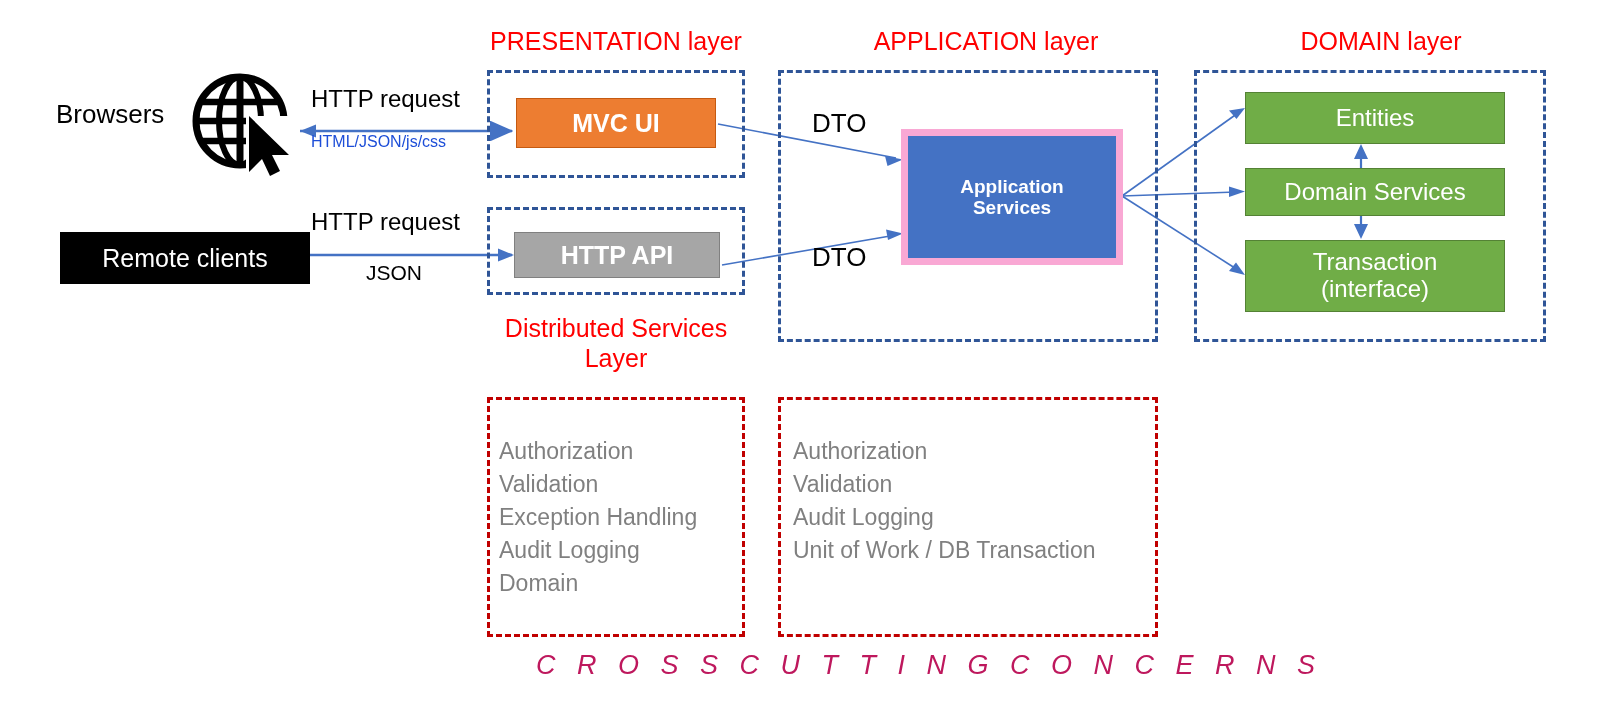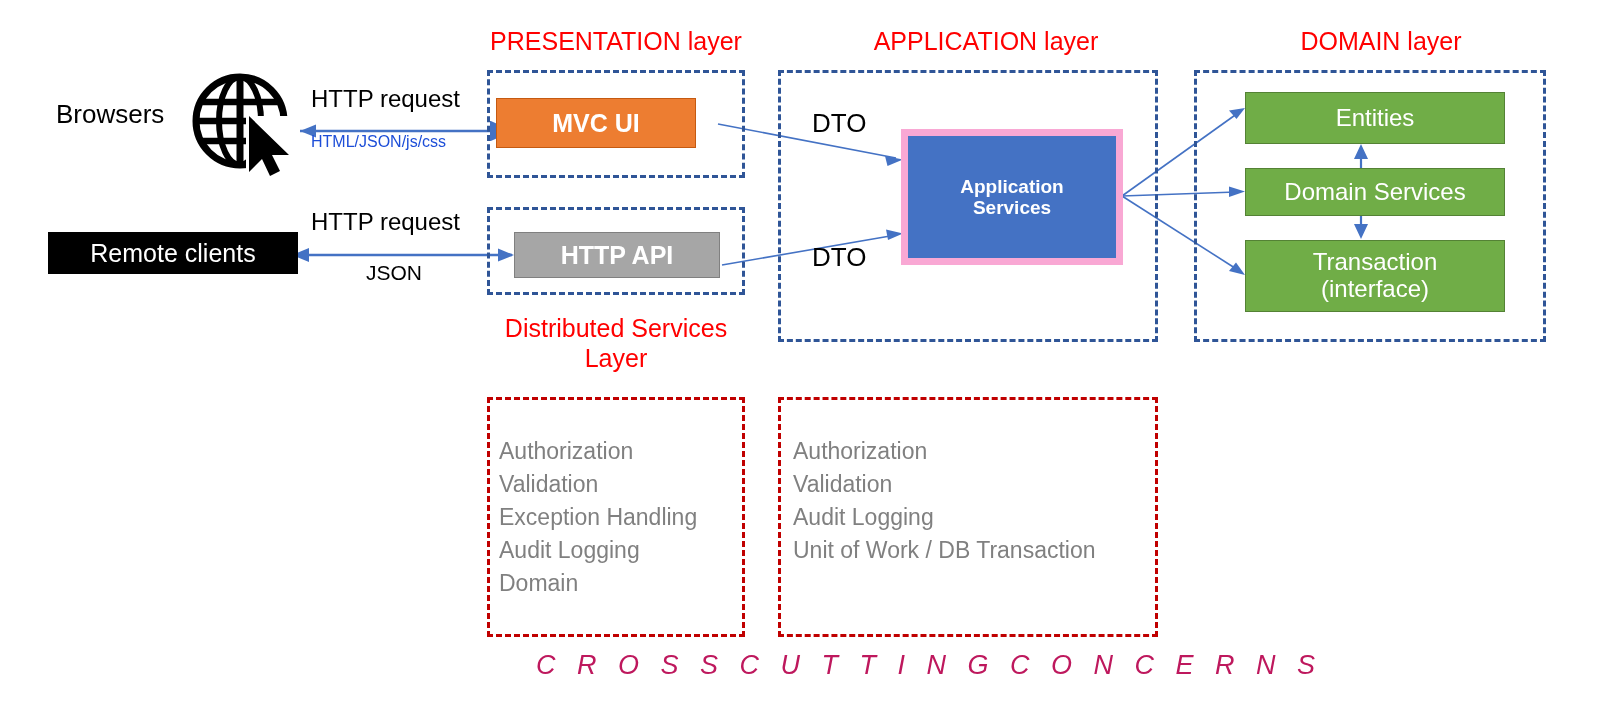--- a/index.html
+++ b/index.html
@@ -187,21 +187,21 @@
   <div class="abs layer-title" style="left:792px; top:26px; width:388px;">APPLICATION layer</div>
 
   <div class="abs layer-title" style="left:1216px; top:26px; width:330px;">DOMAIN layer</div>
 
   <div class="abs layer-title" style="left:488px; top:313px; width:256px; line-height:30px; white-space:normal;">Distributed Services Layer</div>
 
   <div class="abs dash-blue" style="left:487px; top:70px; width:258px; height:108px;"></div>
 
   <div class="abs dash-blue" style="left:487px; top:207px; width:258px; height:88px;"></div>
 
-  <div class="abs node node-orange" style="left:496px; top:98px; width:200px; height:50px;">MVC UI</div>
+  <div class="abs node node-orange" style="left:516px; top:98px; width:200px; height:50px;">MVC UI</div>
 
   <div class="abs node node-grey" style="left:514px; top:232px; width:206px; height:46px;">HTTP API</div>
 
   <div class="abs dash-blue" style="left:778px; top:70px; width:380px; height:272px;"></div>
 
   <div class="abs node node-blue" style="left:901px; top:129px; width:222px; height:136px; flex-direction:column;">
     <span>Application</span>
     <span>Services</span>
   </div>
 
@@ -231,21 +231,21 @@
       <line x1="8" y1="55" x2="96" y2="55" stroke="#000" stroke-width="6.5"></line>
       <line x1="11" y1="75" x2="93" y2="75" stroke="#000" stroke-width="6.5"></line>
 
       <path d="M58,50 L104,50 L104,104 L58,104 z" fill="#ffffff"></path>
 
       <path d="M61,50 L61,106 L74,93 L82,110 L92,105 L84,89 L101,89 z" fill="#000000" stroke="#ffffff" stroke-width="4" stroke-linejoin="round"></path>
       <path d="M61,50 L61,106 L74,93 L82,110 L92,105 L84,89 L101,89 z" fill="#000000"></path>
     </svg>
   </div>
 
-  <div class="abs node node-black" style="left:48px; top:232px; width:250px; height:42px;">Remote clients</div>
+  <div class="abs node node-black" style="left:60px; top:232px; width:250px; height:52px;">Remote clients</div>
 
   <div class="abs lbl" style="left:311px; top:85px;">HTTP request</div>
 
   <div class="abs lbl-small" style="left:311px; top:133px;">HTML/JSON/js/css</div>
 
   <div class="abs lbl" style="left:311px; top:208px;">HTTP request</div>
 
   <div class="abs lbl" style="left:366px; top:261px; font-size:21px;">JSON</div>
 
   <div class="abs lbl" style="left:812px; top:108px; font-size:26px;">DTO</div>

